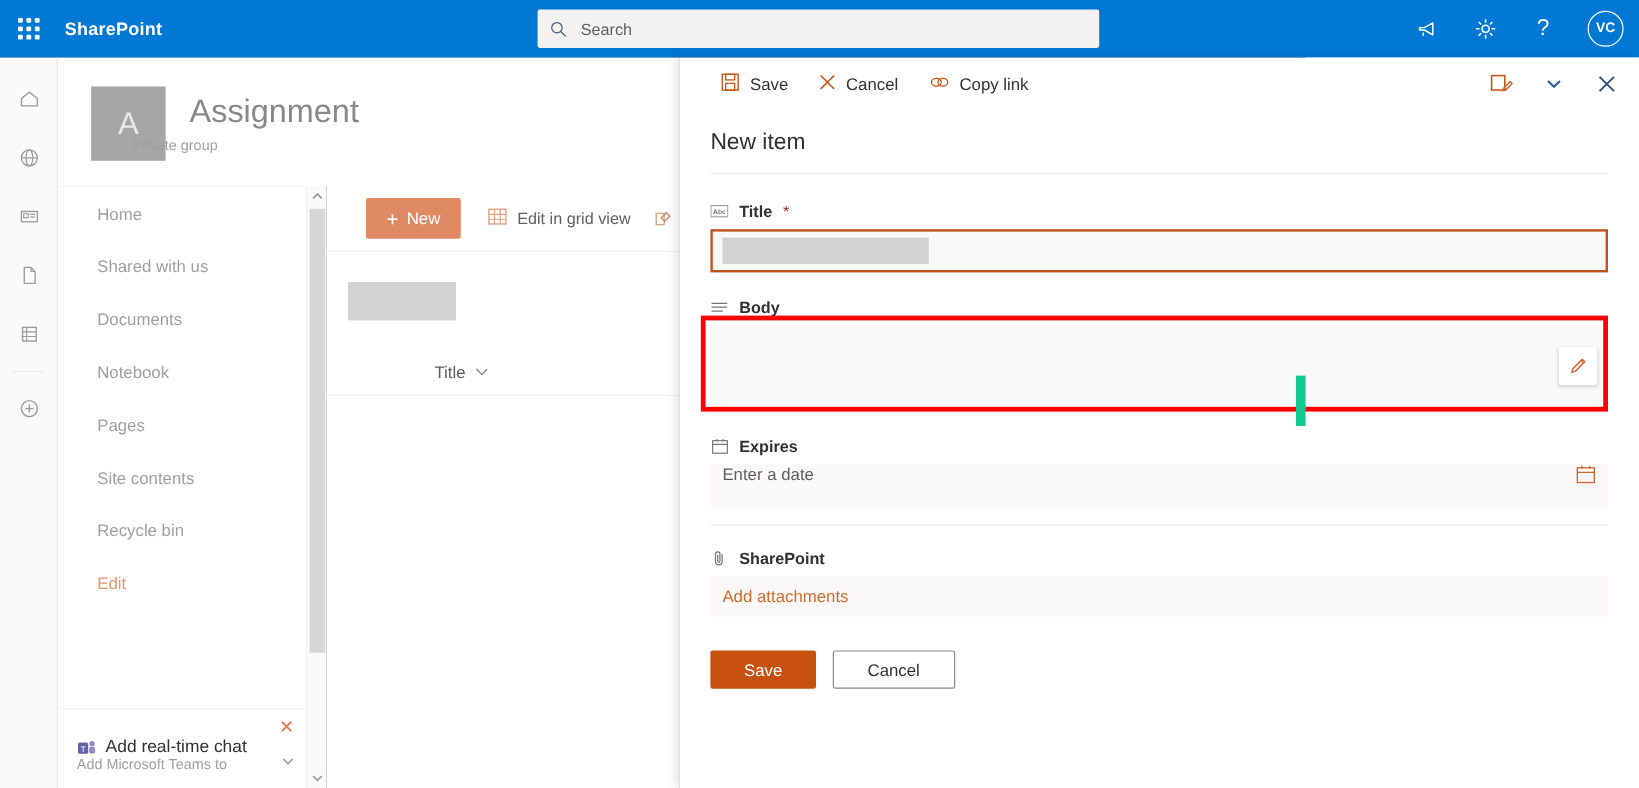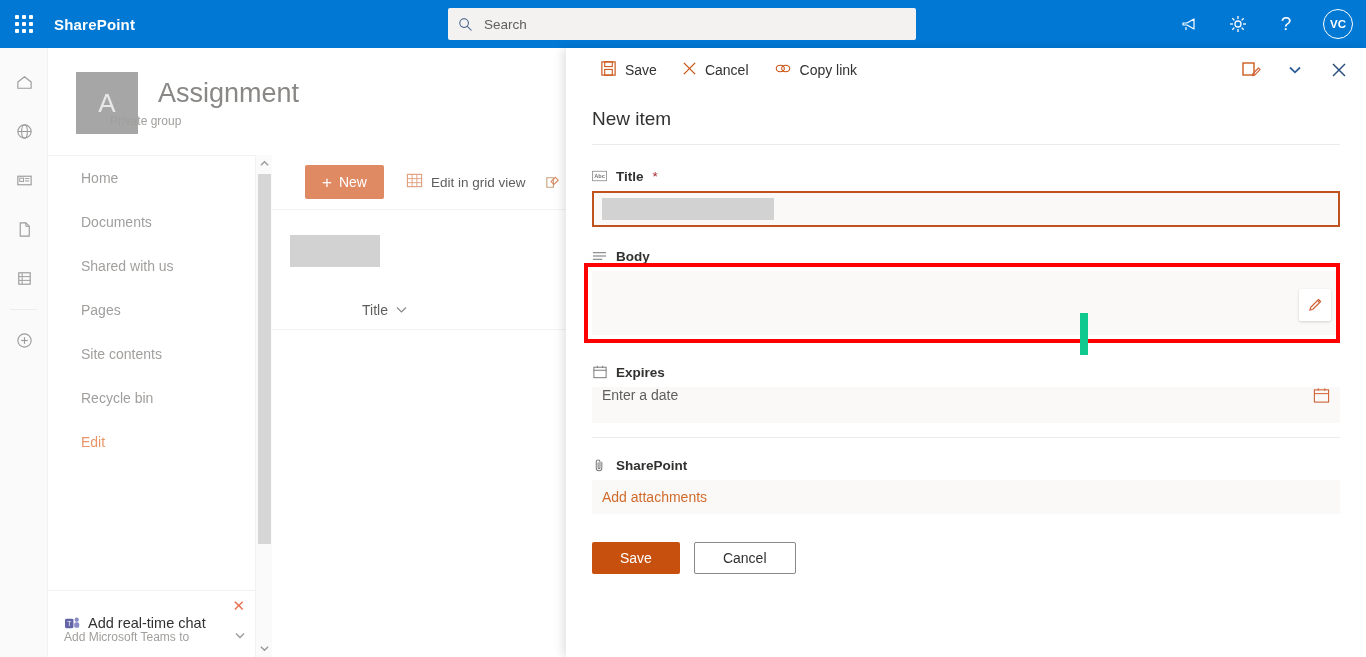--- a/index.html
+++ b/index.html
@@ -286,22 +286,23 @@
   </div>
 
   <div class="site-head">
     <div class="site-logo">A</div>
     <div class="site-title">Assignment</div>
   </div>
   <div class="site-sub">Private group</div>
 
   <div class="leftnav">
     <div class="nav-item">Home</div>
+    <div class="nav-item">Shared with us</div>
     <div class="nav-item">Documents</div>
-    <div class="nav-item">Shared with us</div>
+    <div class="nav-item">Notebook</div>
     <div class="nav-item">Pages</div>
     <div class="nav-item">Site contents</div>
     <div class="nav-item">Recycle bin</div>
     <div class="nav-item edit">Edit</div>
   </div>
 
   <div class="nav-scroll">
     <div class="arrow">
       <svg width="9" height="7" viewBox="0 0 10 7">
           <path d="M1 5.5L5 1.5l4 4" fill="none" stroke="#9b9b9b" stroke-width="1.6"></path>

